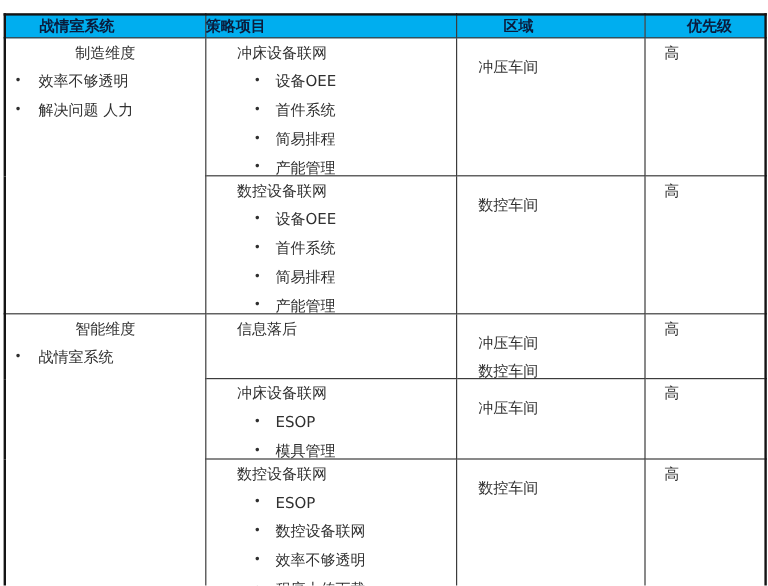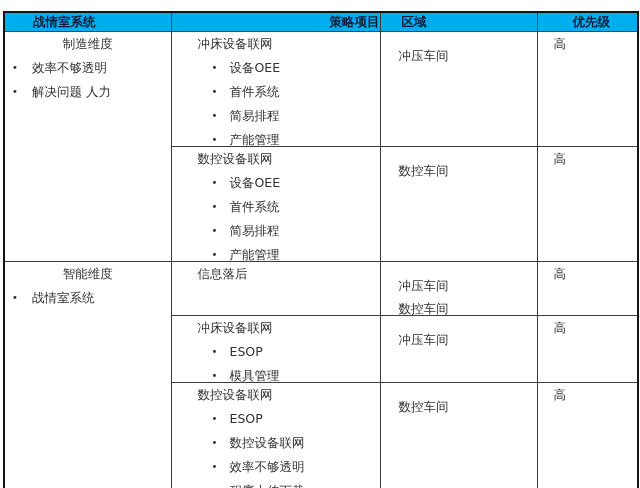--- a/index.html
+++ b/index.html
@@ -15,22 +15,22 @@
     border:2px solid #141414;
   }
   col.c1{width:167px;} col.c2{width:209px;} col.c3{width:157px;} col.c4{width:101px;}
   th,td{border:1px solid #3c3c3c;vertical-align:top;padding:0;}
   thead th{
     background:#00AEEF;color:#0a1c3c;
     font-weight:bold;font-size:12.5px;line-height:15px;
     height:17px;padding-top:1px;
   }
   th.h1{text-align:left;padding-left:28px;}
-  th.h2{text-align:right;margin-left:40px;}
-  th.h3{text-align:left;padding-left:21px;}
+  th.h2{text-align:left;margin-left:40px;}
+  th.h3{text-align:left;padding-left:39px;}
   th.h4{text-align:center;padding-left:8px;}
   tbody td{font-size:12.5px;color:#303030;background:#ffffff;}
   tbody tr.r1{height:113px;}
   tbody tr.r2{height:111px;}
   tbody tr.r3{height:42px;}
   tbody tr.r4{height:66px;}
   tbody tr.r5{height:113px;}
   .ptitle{text-align:center;padding-top:5px;line-height:13px;}
   .ctitle{padding:5px 0 0 26px;line-height:13px;}
   .li{display:flex;margin-top:11px;line-height:13px;}

